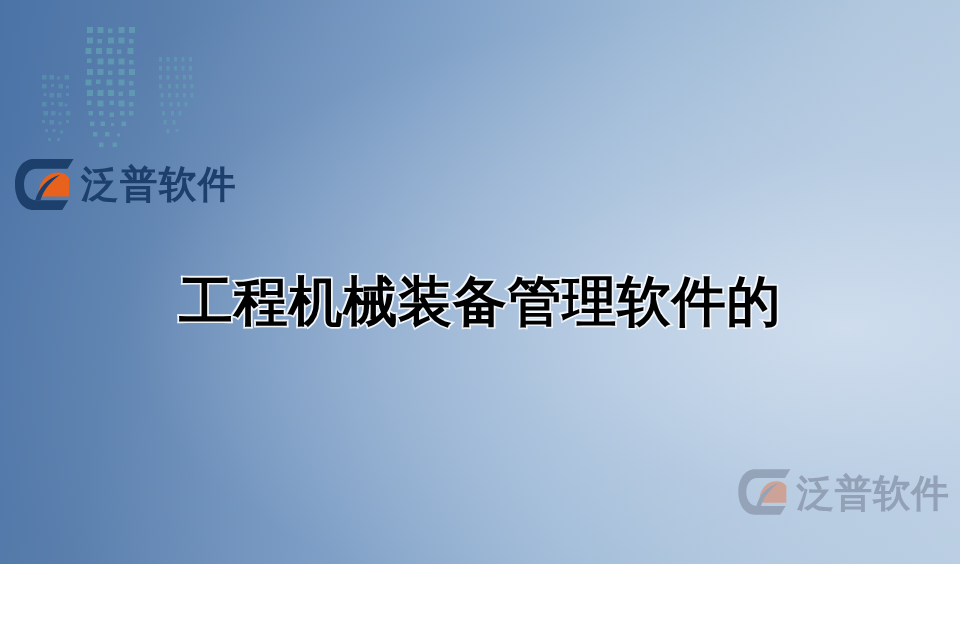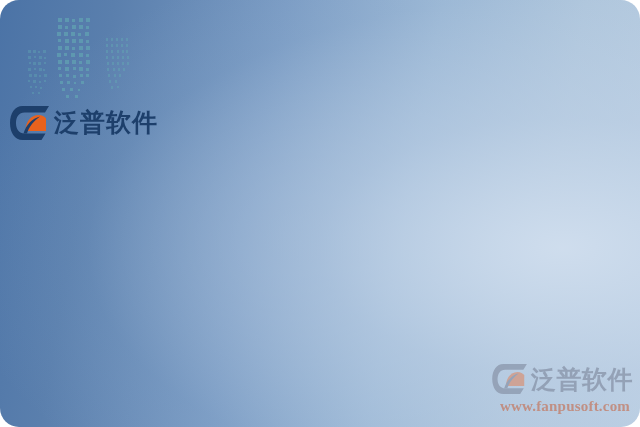--- a/index.html
+++ b/index.html
@@ -3,26 +3,25 @@
 <meta charset="utf-8">
 <style>
   * { margin:0; padding:0; box-sizing:border-box; }
   html, body {
     width:640px; height:427px;
     font-family:"Liberation Sans", sans-serif;
     overflow:hidden;
   }
   #stage {
     position:relative;
-    width:640px; height:427px;
+    width:640px; height:376px;
     overflow:hidden;
     background:
       radial-gradient(ellipse 120% 95% at 88% 58%, rgba(208,222,238,0.95) 0%, rgba(188,207,229,0.55) 32%, rgba(150,180,212,0.12) 62%, rgba(110,150,195,0) 80%),
       linear-gradient(100deg, #4b73a6 0%, #5a7fad 16%, #7b9cc4 40%, #9db9d6 62%, #b3c9de 82%, #bdd0e3 100%);
-    border-radius: 19px;
   }
 
   
   #dotpattern {
     position:absolute;
     left:28px; top:4px;
     width:140px; height:96px;
     opacity:0.75;
     pointer-events:none;
   }
@@ -236,27 +235,27 @@
       <path d="M12.5 1 L39 1 L35 7.5 L14.5 7.5 C9 7.5 6 12 6 18 C6 24 9 28.5 14.5 28.5 L35.5 28.5 L31.5 35 L12.5 35 C5 35 0 28 0 18 C0 8 5 1 12.5 1 Z" fill="#1d3f6b"></path>
       <path d="M15.5 26 C15.5 16.5 21 10 28.5 10 C32 10 34.5 11.5 36 13.5 L36 26 Z" fill="#e8621d"></path>
       <path d="M13.5 28.5 C16 20 22 13.5 30 11.5 C24 16 19 21.5 17 28.5 Z" fill="#1d3f6b"></path>
     </svg>
     <div id="brand-text">
       <div id="brand-cn">泛普软件</div>
     </div>
   </div>
 
   <div id="headline">
+    <span class="ln">工程机械装备管理软件的</span>
   </div>
 
   <div id="watermark">
     <div id="wm-row">
       <svg id="wm-mark" viewBox="0 0 40 36" xmlns="http://www.w3.org/2000/svg" aria-hidden="true">
         <path d="M12.5 1 L39 1 L35 7.5 L14.5 7.5 C9 7.5 6 12 6 18 C6 24 9 28.5 14.5 28.5 L35.5 28.5 L31.5 35 L12.5 35 C5 35 0 28 0 18 C0 8 5 1 12.5 1 Z" fill="#8e9bb0"></path>
         <path d="M15.5 26 C15.5 16.5 21 10 28.5 10 C32 10 34.5 11.5 36 13.5 L36 26 Z" fill="#d39a86"></path>
         <path d="M13.5 28.5 C16 20 22 13.5 30 11.5 C24 16 19 21.5 17 28.5 Z" fill="#8e9bb0"></path>
       </svg>
       <div id="wm-cn">泛普软件</div>
     </div>
-    <div id="wm-url">www.fanpusoft.com</div>
   </div>
 
 </div>
 
 </body></html>

